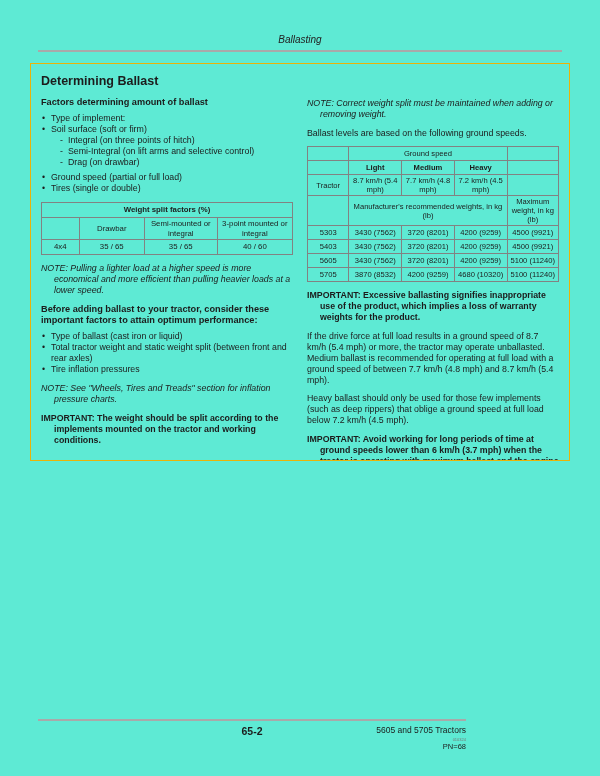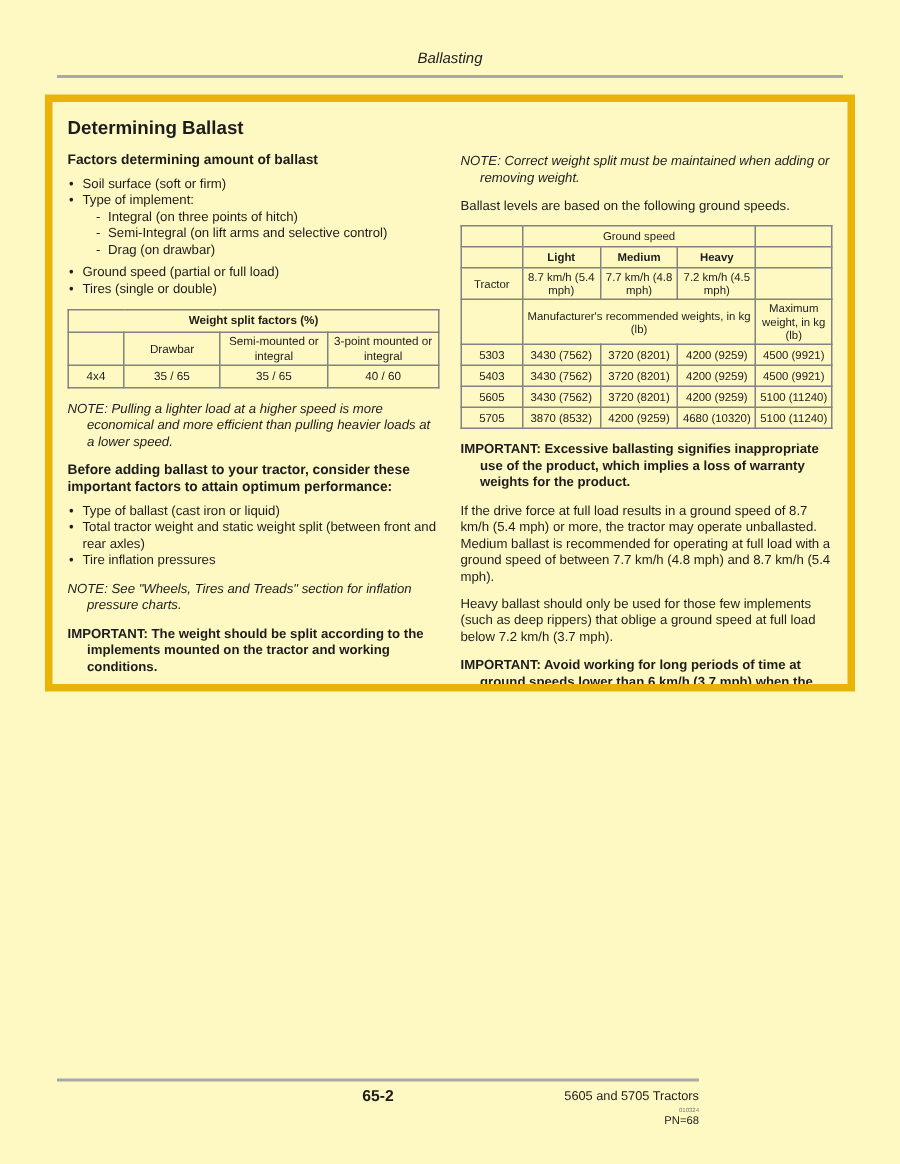--- a/index.html
+++ b/index.html
@@ -3,35 +3,35 @@
 <meta charset="utf-8">
 <style>
   html,body { margin:0; padding:0; }
   body {
     width:600px; height:776px;
     background:#ffffff;
     font-family:"Liberation Sans","DejaVu Sans",sans-serif;
     color:#1c1c1c;
     -webkit-font-smoothing:antialiased;
   }
-  .page { position:relative; width:600px; height:776px; overflow:hidden; background:#fef9c3; }
+  .page { position:relative; width:600px; height:776px; overflow:hidden; background:#5eead4; }
 
   
   .running-title {
     padding-top:34px; text-align:center;
     font-style:italic; font-size:10px; color:#222;
   }
   .hrule { height:2px; background:#a9a9a9; margin-left:38px; margin-right:38px; }
   .top-rule { margin-top:5px; }
 
   
   .content-box {
     margin:11px 30px 0 30px;
     height:398px; box-sizing:border-box;
-    border:5px solid #eab308;
+    border:1px solid #eab308;
     padding:8px 10px 6px 10px;
     overflow:hidden;
   }
   .article-title { font-size:12.5px; font-weight:bold; margin:2px 0 9px 0; }
   .columns { display:flex; gap:14px; }
   .col { flex:1 1 0; min-width:0; font-size:8.8px; line-height:11px; }
 
   .subhead { font-size:9.2px; font-weight:bold; margin:0 0 5px 0; }
   .subhead2 { font-size:9.2px; font-weight:bold; margin:7px 0 5px 0; }
 
@@ -80,22 +80,22 @@
   <div class="hrule top-rule"></div>
 
   <div class="content-box">
     <div class="article-title">Determining Ballast</div>
 
     <div class="columns">
 
       <div class="col">
         <div class="subhead">Factors determining amount of ballast</div>
 
+        <div class="bullet">Type of implement:</div>
         <div class="bullet">Soil surface (soft or firm)</div>
-        <div class="bullet">Type of implement:</div>
         <div class="subitem">Integral (on three points of hitch)</div>
         <div class="subitem">Semi-Integral (on lift arms and selective control)</div>
         <div class="subitem">Drag (on drawbar)</div>
         <div class="bullet gap">Ground speed (partial or full load)</div>
         <div class="bullet">Tires (single or double)</div>
 
         <table class="wtable">
           <colgroup>
               <col style="width:15%">
               <col style="width:26%">
@@ -197,21 +197,21 @@
               <td>3870 (8532)</td>
               <td>4200 (9259)</td>
               <td>4680 (10320)</td>
               <td>5100 (11240)</td>
             </tr>
           </tbody>
         </table>
 
         <p class="important">IMPORTANT: Excessive ballasting signifies inappropriate use of the product, which implies a loss of warranty weights for the product.</p>
         <p class="para">If the drive force at full load results in a ground speed of 8.7 km/h (5.4 mph) or more, the tractor may operate unballasted. Medium ballast is recommended for operating at full load with a ground speed of between 7.7 km/h (4.8 mph) and 8.7 km/h (5.4 mph).</p>
-        <p class="para">Heavy ballast should only be used for those few implements (such as deep rippers) that oblige a ground speed at full load below 7.2 km/h (3.7 mph).</p>
+        <p class="para">Heavy ballast should only be used for those few implements (such as deep rippers) that oblige a ground speed at full load below 7.2 km/h (4.5 mph).</p>
         <p class="important">IMPORTANT: Avoid working for long periods of time at ground speeds lower than 6 km/h (3.7 mph) when the tractor is operating with maximum ballast and the engine at maximum power.</p>
 
       </div>
 
     </div>
   </div>
 
   <div class="page-footer">
     <div class="hrule"></div>
     <div class="footer-row">

